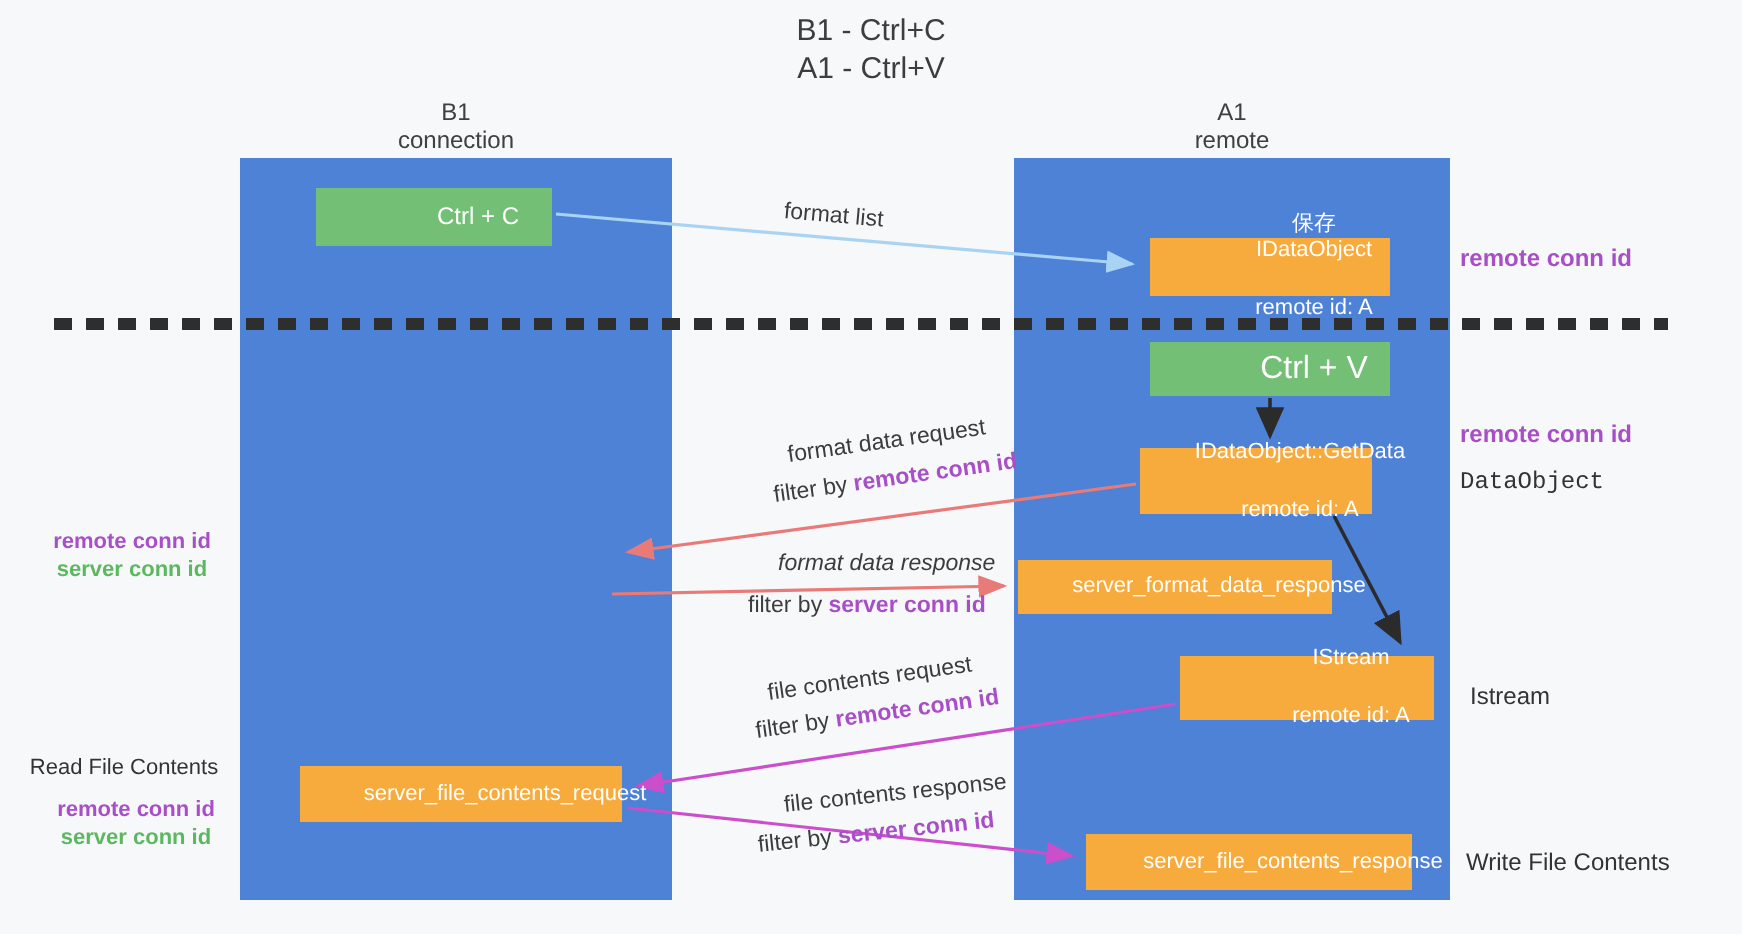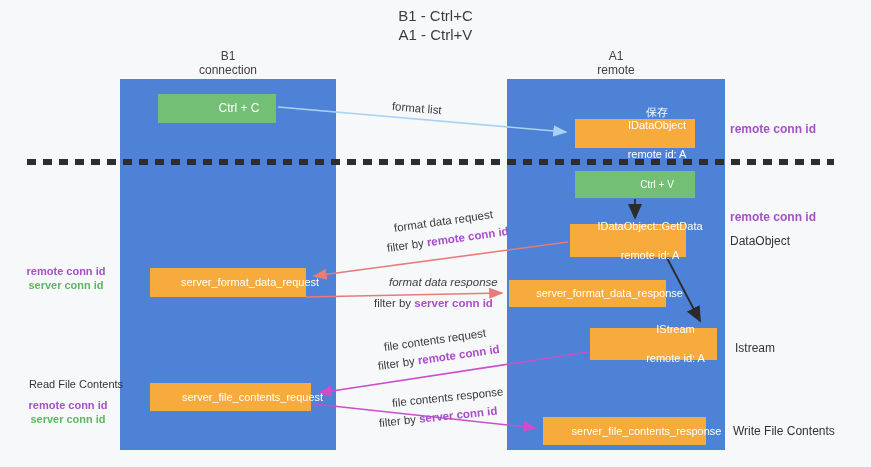--- a/index.html
+++ b/index.html
@@ -43,21 +43,21 @@
     position:absolute;
     display:flex;flex-direction:column;align-items:center;justify-content:center;
     color:#ffffff;font-size:11px;line-height:13px;text-align:center;
     box-sizing:border-box;
     padding-left:44px;
   }
   .box.green{background:#72bf75;}
   .box.orange{background:#f8ab3d;gap:16px;}
   .box-ctrl-c{left:158px;top:94px;width:118px;height:29px;font-size:12px;}
   .box-save{left:575px;top:119px;width:120px;height:29px;}
-  .box-ctrl-v{left:575px;top:171px;width:120px;height:27px;font-size:10px;}
+  .box-ctrl-v{left:575px;top:171px;width:120px;height:27px;font-size:16px;}
   .box-getdata{left:570px;top:224px;width:116px;height:33px;}
   .box-fmt-req{left:150px;top:268px;width:156px;height:29px;}
   .box-fmt-resp{left:509px;top:280px;width:157px;height:27px;text-align:right;}
   .box-istream{left:590px;top:328px;width:127px;height:32px;}
   .box-file-req{left:150px;top:383px;width:161px;height:28px;}
   .box-file-resp{left:543px;top:417px;width:163px;height:28px;}
   .flow-label{
     position:absolute;color:#3c3c3c;font-size:11.5px;white-space:nowrap;
     transform-origin:left center;
   }
@@ -124,23 +124,20 @@
     <span>保存IDataObject</span>
     <span>remote id: A</span>
   </div>
   <div class="box green box-ctrl-v">
     <span>Ctrl + V</span>
   </div>
   <div class="box orange box-getdata">
     <span>IDataObject::GetData</span>
     <span>remote id: A</span>
   </div>
-  <div class="box orange box-fmt-req">
-    <span>server_format_data_request</span>
-  </div>
   <div class="box orange box-fmt-resp">
     <span>server_format_data_response</span>
   </div>
   <div class="box orange box-istream">
     <span>IStream</span>
     <span>remote id: A</span>
   </div>
   <div class="box orange box-file-req">
     <span>server_file_contents_request</span>
   </div>
@@ -157,23 +154,23 @@
   <div class="flow-label" style="left:374px;top:297px;"><span>filter by </span><span class="purple">server conn id</span></div>
 
   <div class="flow-label" style="left:384px;top:341px;transform:rotate(-8deg);">file contents request</div>
   <div class="flow-label" style="left:378px;top:360px;transform:rotate(-8deg);"><span>filter by </span><span class="purple">remote conn id</span></div>
 
   <div class="flow-label" style="left:392px;top:397px;transform:rotate(-6deg);">file contents response</div>
   <div class="flow-label" style="left:379px;top:417px;transform:rotate(-6deg);"><span>filter by </span><span class="purple">server conn id</span></div>
 
   <div class="side-label bold-purple" style="left:730px;top:122px;font-size:12px;">remote conn id</div>
   <div class="side-label bold-purple" style="left:730px;top:210px;font-size:12px;">remote conn id</div>
-  <div class="side-label" style="left:730px;top:234px;font-size:12px;">DataObject</div>
+  <div class="side-label" style="left:730px;top:234px;font-size:12px;font-family:Liberation Mono, monospace;">DataObject</div>
   <div class="side-label" style="left:735px;top:341px;font-size:12px;">Istream</div>
   <div class="side-label" style="left:733px;top:424px;font-size:12px;">Write File Contents</div>
 
   <div class="side-label bold-purple left-stack" style="left:22px;top:265px;width:88px;">remote conn id</div>
   <div class="side-label bold-green left-stack" style="left:22px;top:279px;width:88px;">server conn id</div>
-  <div class="side-label left-stack" style="left:24px;top:378px;width:104px;text-align:center;">Read File Contents</div>
+  <div class="side-label left-stack" style="left:10px;top:378px;width:104px;text-align:center;">Read File Contents</div>
   <div class="side-label bold-purple left-stack" style="left:24px;top:399px;width:88px;">remote conn id</div>
   <div class="side-label bold-green left-stack" style="left:24px;top:413px;width:88px;">server conn id</div>
 
 </div>
 
 </body></html>

